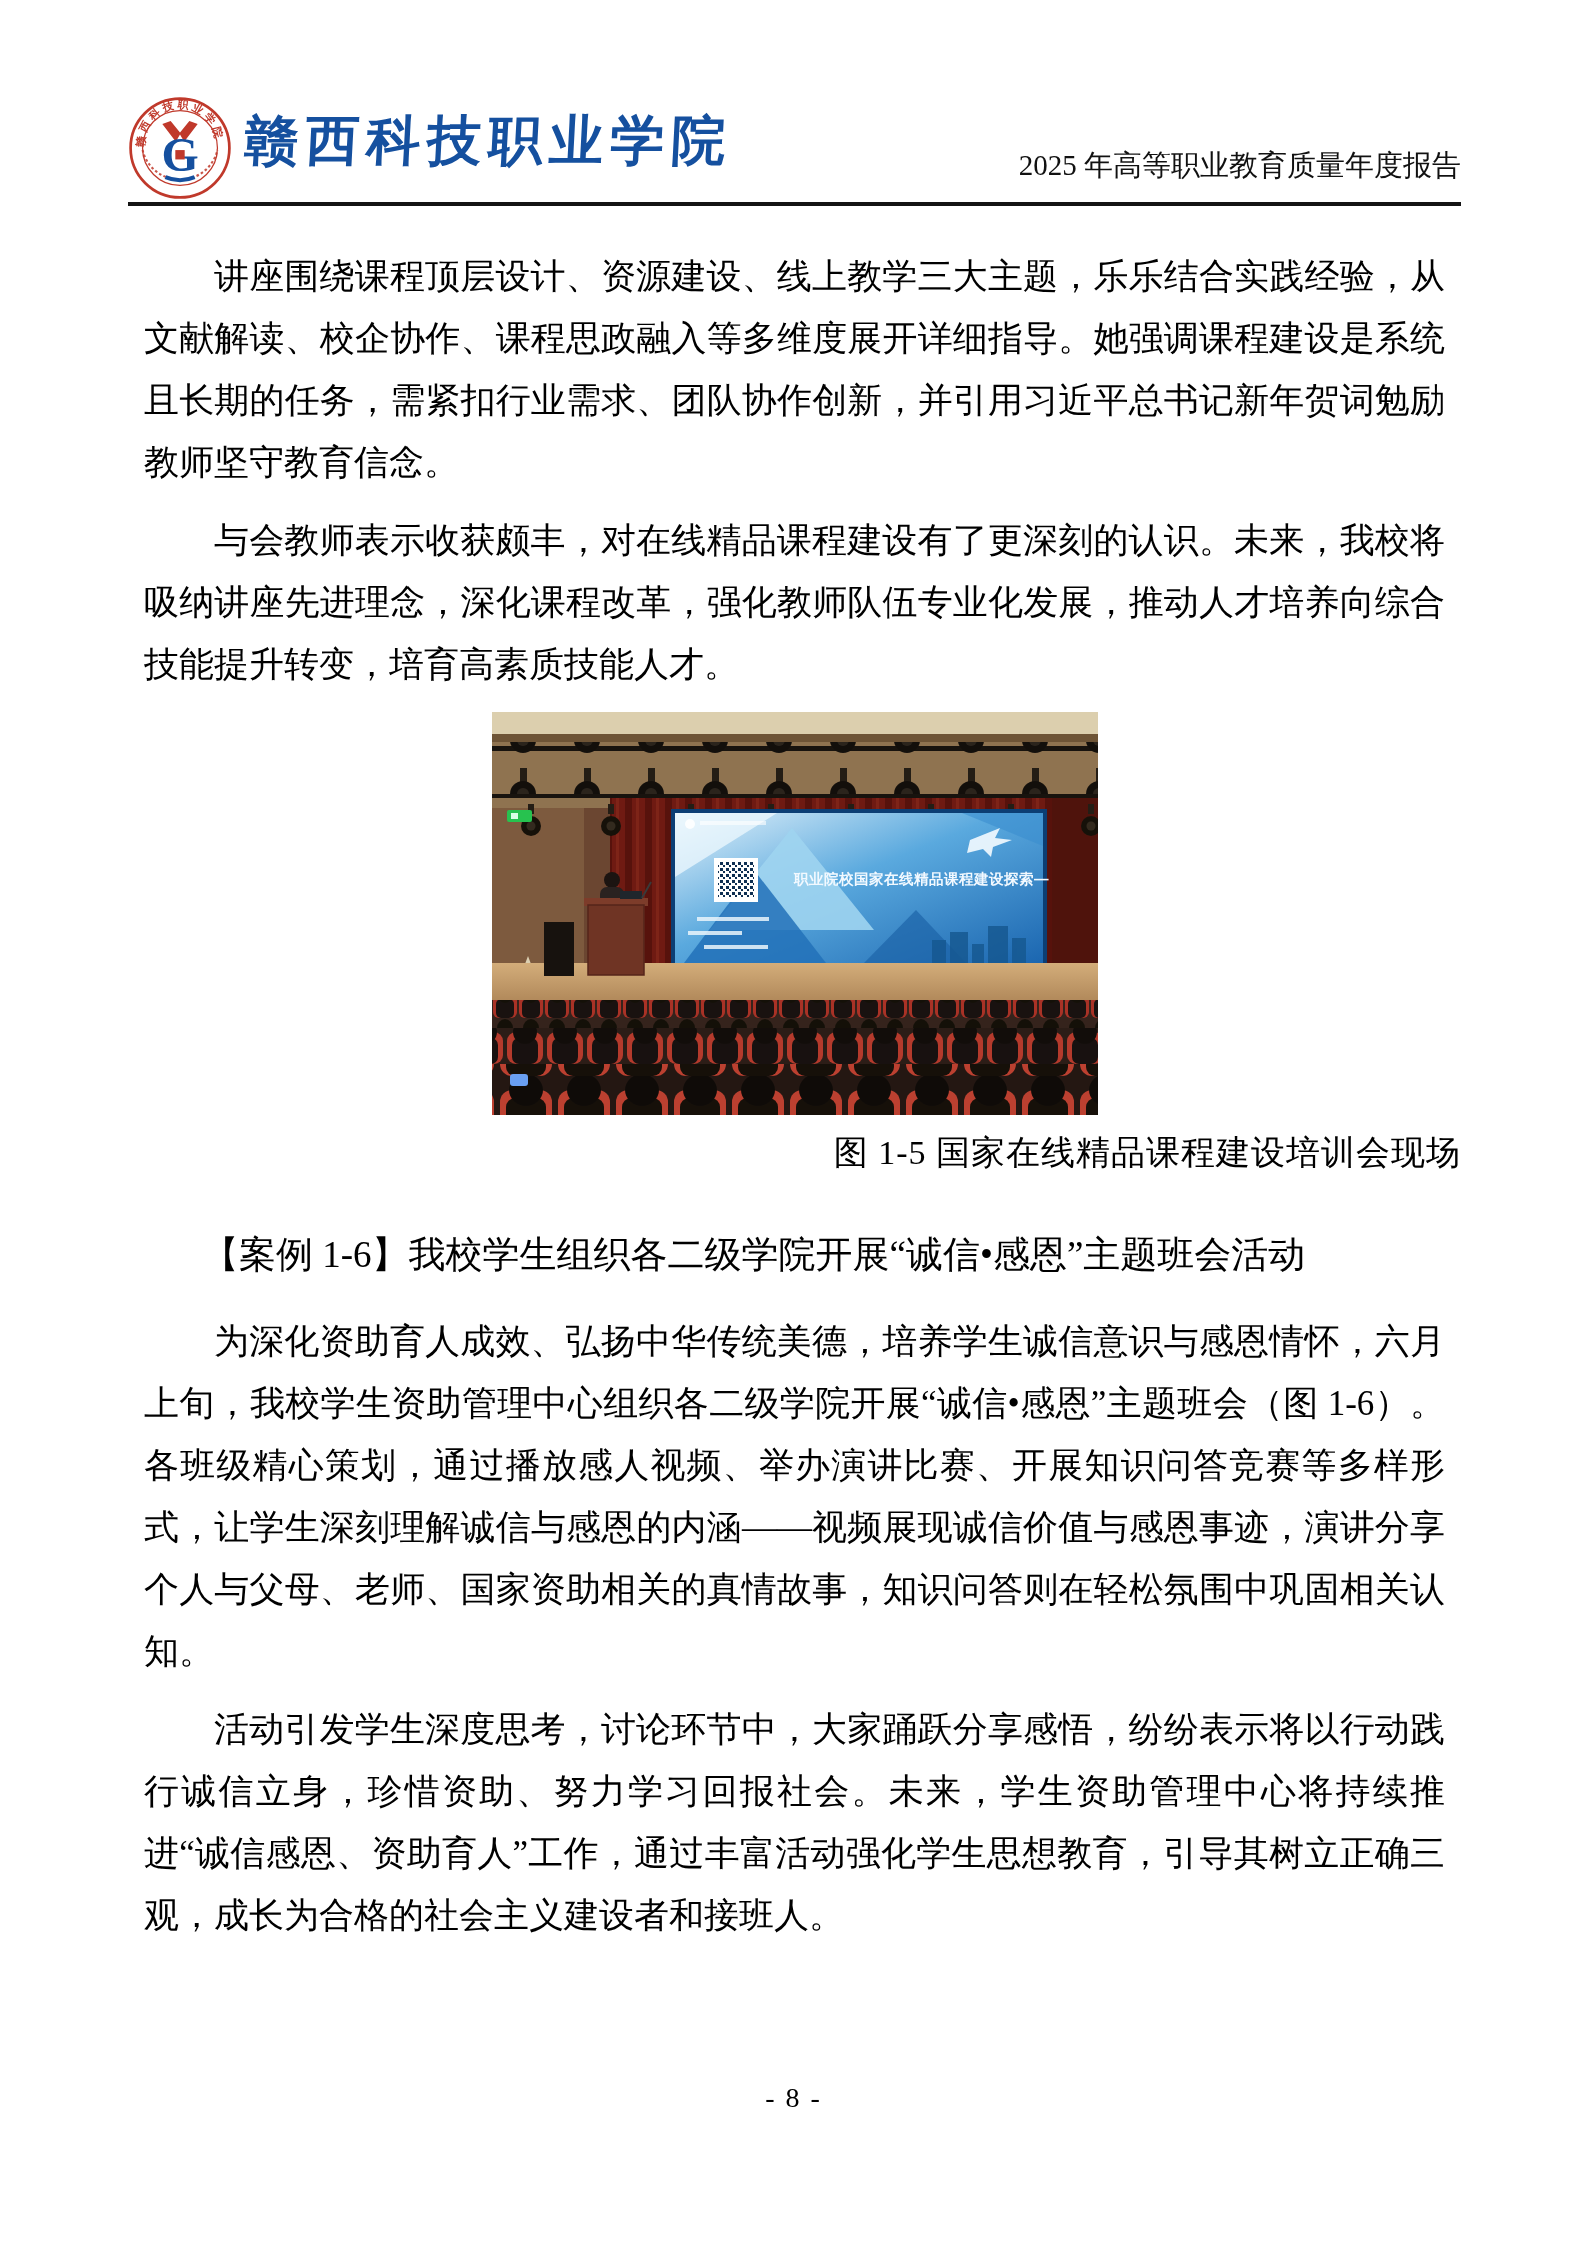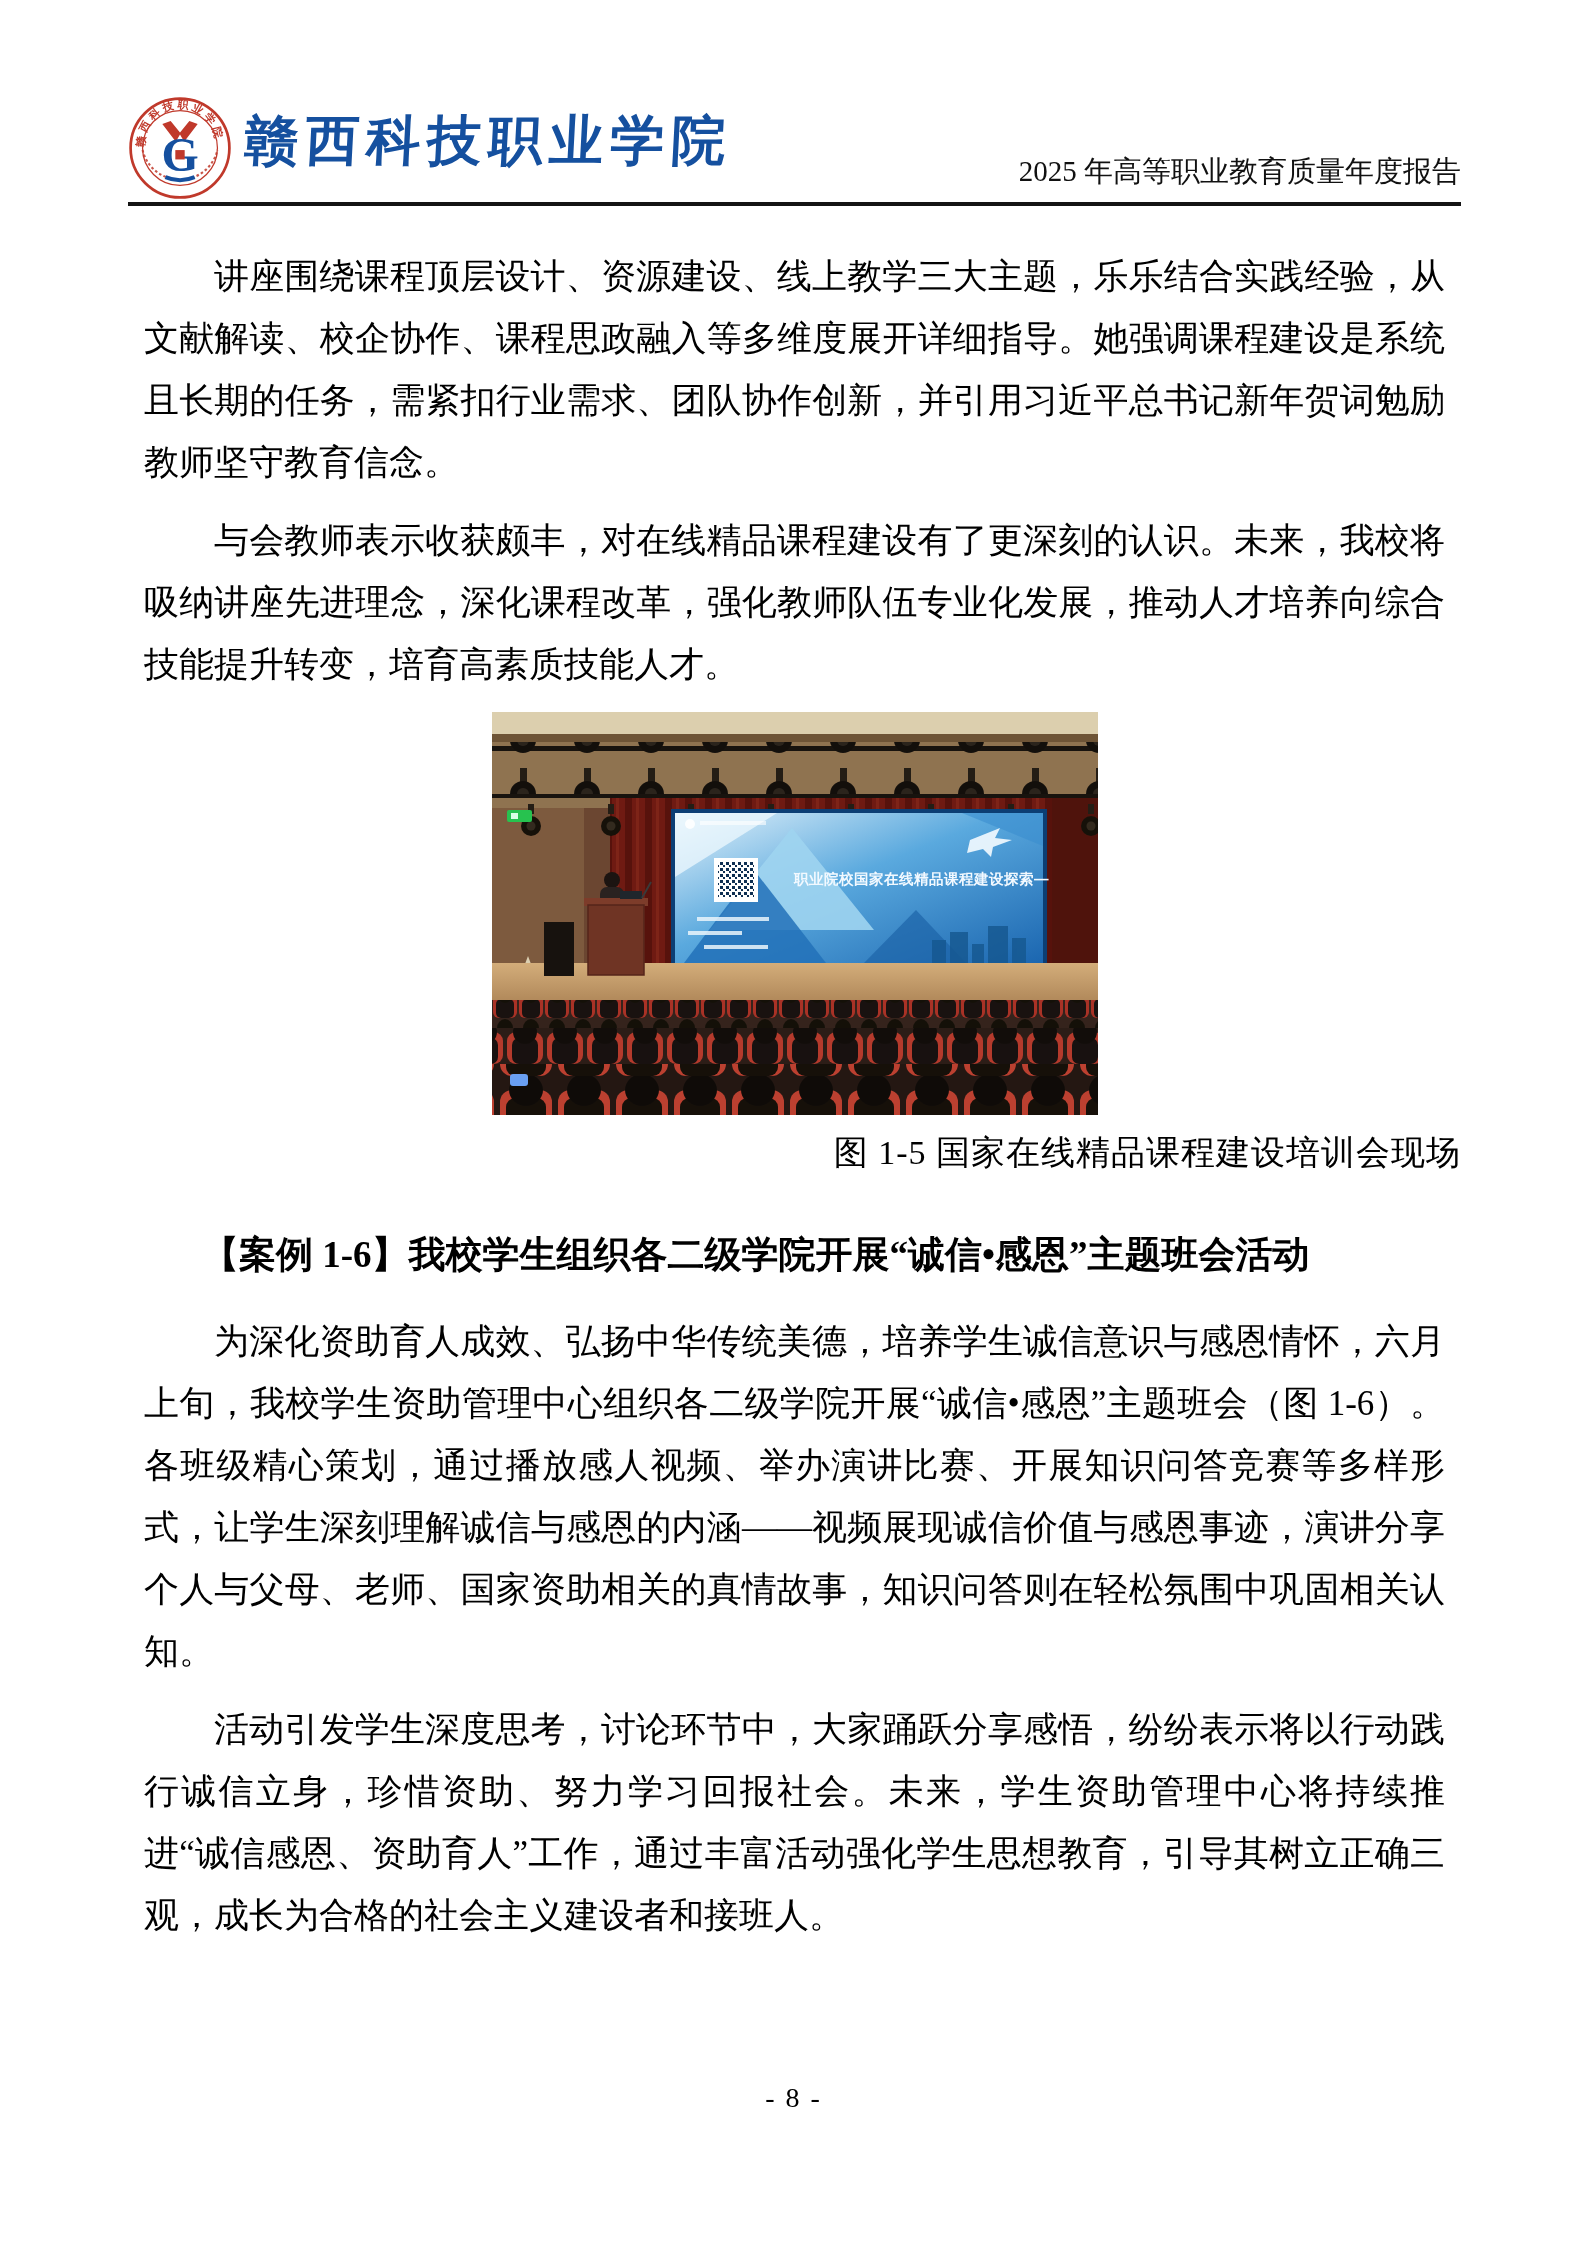--- a/index.html
+++ b/index.html
@@ -19,35 +19,35 @@
     display:flex;justify-content:space-between;align-items:flex-end;
   }
   .brand{display:flex;align-items:center;gap:12px;margin-bottom:2px;}
   .logo{width:104px;height:104px;flex:0 0 auto;}
   .college-name{
     font-size:54px;font-weight:bold;color:#15509f;
     letter-spacing:7px;line-height:1;transform:skewX(-3deg);
     font-family:"Liberation Serif","DejaVu Serif",serif;
     white-space:nowrap;padding-bottom:14px;
   }
-  .report-title{font-size:29px;color:#111;padding-bottom:10px;white-space:nowrap;}
+  .report-title{font-size:29px;color:#111;padding-bottom:16px;white-space:nowrap;}
   
   .content{position:absolute;top:230px;left:128px;width:1333px;}
   p.body{
     font-size:35px;line-height:62px;margin:16px;
     text-align:justify;text-indent:2em;
   }
   figure.fig{margin:16px 0 0 0;text-align:right;}
   .photo{width:606px;height:403px;margin:0 auto;display:block;}
   figcaption{
     font-weight:normal;font-size:34px;line-height:56px;margin-top:10px;
     letter-spacing:1px;
   }
   h3.case{
-    font-size:37px;line-height:80px;font-weight:bold;
+    font-size:37px;line-height:80px;font-weight:normal;
     text-indent:2em;text-align:justify;margin:34px 0 4px 0;
   }
   .pagenum{
     position:absolute;top:2082px;left:0;width:100%;
     text-align:center;font-size:28px;letter-spacing:2px;
   }
 </style>
 </head>
 <body>
 

